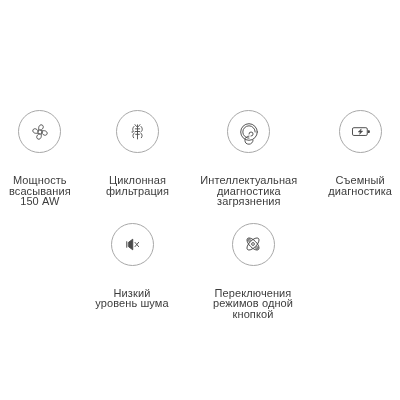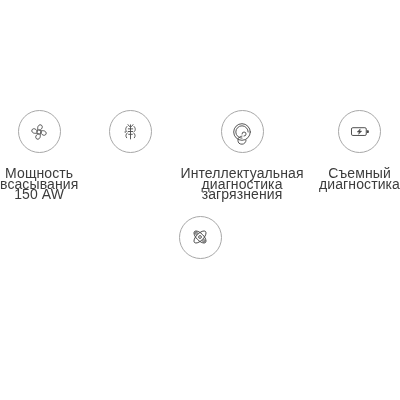--- a/index.html
+++ b/index.html
@@ -54,22 +54,22 @@
     align-items: center;
     justify-content: center;
     background: #ffffff;
   }
 
   .icon-circle svg {
     display: block;
   }
 
   .feature-label {
-    margin-top: 15px;
-    font-size: 14px;
+    margin-top: 22px;
+    font-size: 11px;
     line-height: 10.5px;
     color: #3c3c3c;
     text-align: center;
     letter-spacing: 0.1px;
     white-space: pre-line;
     word-break: keep-all;
   }
   .feature-item.xwide { width: 118px; justify-content: flex-end; }
 </style>
 </head>
@@ -102,20 +102,22 @@
           <path d="M11.8 18 C9.8 19.5 9.5 22 11 24"></path>
           <path d="M20.2 18 C22.2 19.5 22.5 22 21 24"></path>
           <path d="M12.8 7.2 L14.7 9.6"></path>
           <path d="M19.2 7.2 L17.3 9.6"></path>
           <path d="M13.2 12.6 L18.8 12.6"></path>
           <path d="M13.2 16 L18.8 16"></path>
           <path d="M13.6 19.6 L18.4 19.6"></path>
           <circle cx="9.3" cy="16.6" r="0.95" fill="#4a4a4a" stroke="none"></circle>
         </svg>
       </div>
+      <div class="feature-label">Циклонная
+фильтрация</div>
     </div>
 
     <div class="feature-item xwide">
       <div class="icon-circle">
         <svg width="26" height="26" viewBox="0 0 32 32" fill="none" stroke="#4a4a4a" stroke-width="1.15" stroke-linecap="round">
           <circle cx="16" cy="16" r="10.2"></circle>
           <path d="M16 23.6 a7.6 7.6 0 1 1 7.6 -7.6"></path>
           <path d="M16 21 a5 5 0 1 0 5 5"></path>
           <path d="M16 18.5 a2.5 2.5 0 1 1 2.5 2.5"></path>
         </svg>
@@ -133,29 +135,43 @@
         </svg>
       </div>
       <div class="feature-label">Съемный
 диагностика</div>
     </div>
 
   </div>
 
   <div class="feature-row row-2">
 
+    <div class="feature-item">
+      <div class="icon-circle">
+        <svg width="25" height="25" viewBox="0 0 32 32" fill="none" stroke="#4a4a4a" stroke-width="1.2" stroke-linecap="round" stroke-linejoin="round">
+          <path d="M8.6 12.4 L8.6 19.6"></path>
+          <path d="M11 13.2 L16.3 9.2 L16.3 22.8 L11 18.8 Z" fill="#4a4a4a" stroke="#4a4a4a"></path>
+          <path d="M19.2 13.3 L23.8 18.7"></path>
+          <path d="M23.8 13.3 L19.2 18.7"></path>
+        </svg>
+      </div>
+      <div class="feature-label">Низкий
+уровень шума</div>
+    </div>
 
 
     <div class="feature-item xwide">
       <div class="icon-circle">
         <svg width="26" height="26" viewBox="0 0 32 32" fill="none" stroke="#4a4a4a" stroke-width="1.15">
           <ellipse cx="16" cy="16" rx="4.3" ry="9.6" transform="rotate(45 16 16)"></ellipse>
           <ellipse cx="16" cy="16" rx="4.3" ry="9.6" transform="rotate(-45 16 16)"></ellipse>
           <circle cx="16" cy="16" r="1.7"></circle>
           <circle cx="11.2" cy="11.2" r="1.5"></circle>
           <circle cx="20.8" cy="20.8" r="1.5"></circle>
         </svg>
       </div>
+      <div class="feature-label">Переключения
+режимов одной кнопкой</div>
     </div>
 
   </div>
 
 </div>
 
 </body></html>

